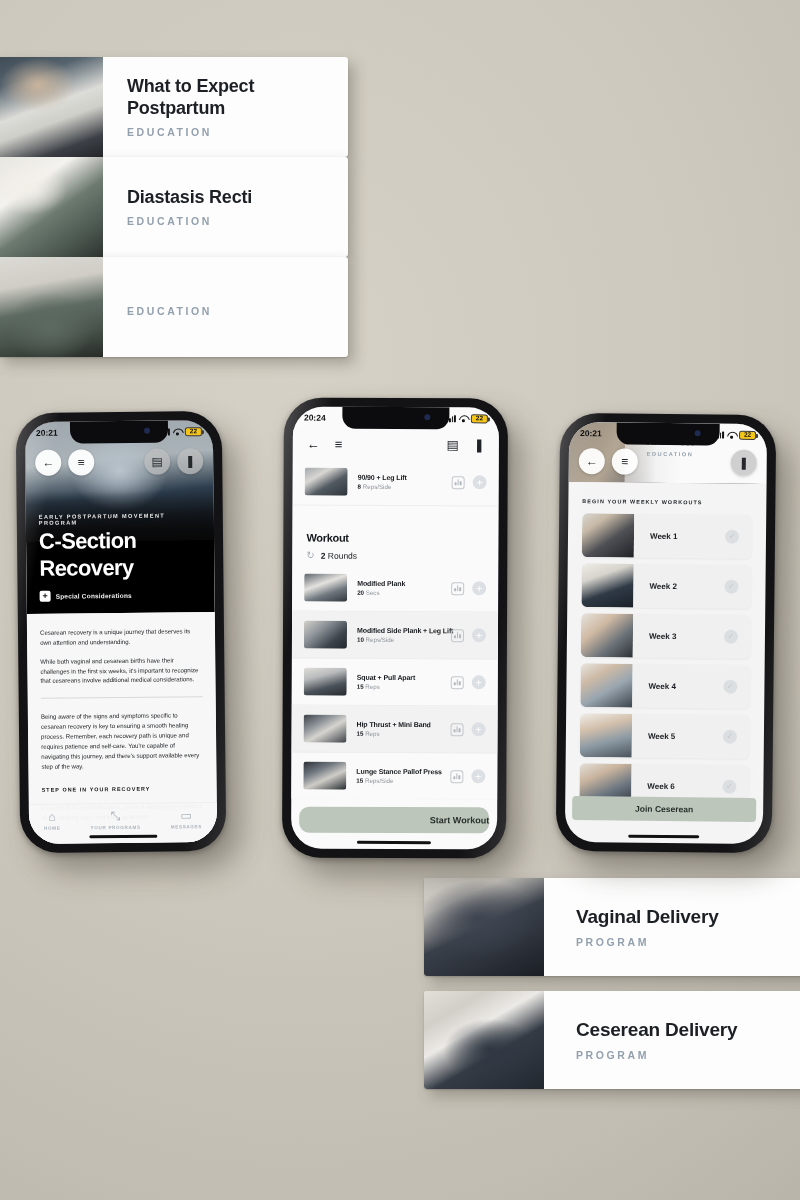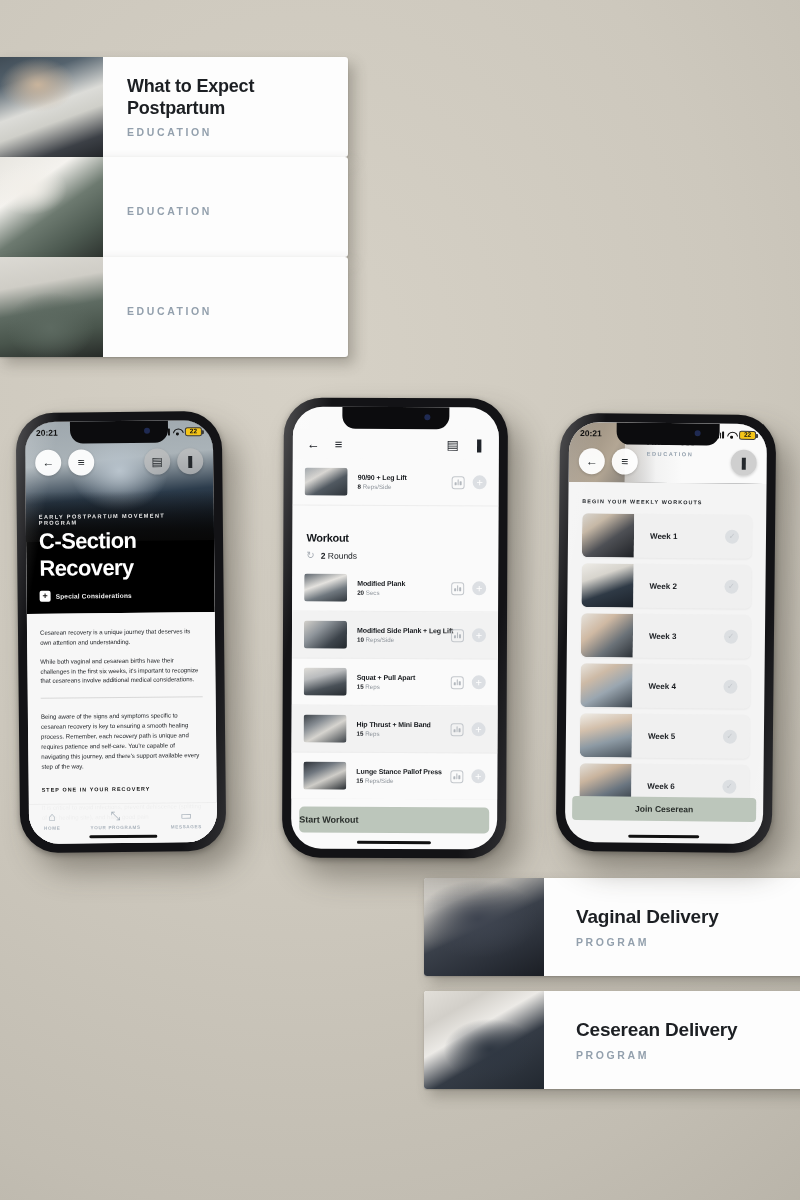--- a/index.html
+++ b/index.html
@@ -158,22 +158,22 @@
   .chipbtn i { width:1.6px; background:#b2b7bd; display:block; border-radius:.5px; }
   .chipbtn i:nth-child(1){height:3px}.chipbtn i:nth-child(2){height:6px}.chipbtn i:nth-child(3){height:4px}
   .plusbtn { width:14px; height:14px; border-radius:50%; background:#dcdfe3; color:#fff;
     display:flex; align-items:center; justify-content:center; font-size:11px; line-height:1; font-weight:400; }
   .secthead { padding:26px 14px 4px 14px; }
   .secthead .st { font-size:11px; font-weight:800; color:#15181c; letter-spacing:-0.3px; }
   .secthead .sr { display:flex; align-items:center; gap:6px; margin-top:7px; }
   .secthead .sr .rico { font-size:10px; color:#a8aeb5; line-height:1; }
   .secthead .sr .rtx { font-size:8.5px; color:#15181c; }
   .secthead .sr .rtx b { font-weight:700; }
-  .cta2 { position:absolute; left:8px; right:8px; bottom:16px; height:26px; border-radius:5px;
-    background:#bcc6bb; display:flex; align-items:center; justify-content:flex-start; z-index:30; }
+  .cta2 { position:absolute; left:8px; right:8px; bottom:16px; height:26px; border-radius:10px;
+    background:#bcc6bb; display:flex; align-items:center; justify-content:flex-end; z-index:30; }
   .cta2 span { font-size:9px; font-weight:600; color:#2a2f2c; }
 
   
   .ph-x1{background:linear-gradient(150deg,#9aa0a5 0%,#d8d6d2 30%,#515961 60%,#2e343a 100%)}
   .ph-x2{background:linear-gradient(160deg,#5c646c 0%,#e4e2de 38%,#70787f 66%,#30363c 100%)}
   .ph-x3{background:linear-gradient(140deg,#d4d1cb 0%,#8f959b 34%,#3d444b 70%,#22272c 100%)}
   .ph-x4{background:linear-gradient(165deg,#e0ded9 0%,#b9bbbd 32%,#4a5158 66%,#262b30 100%)}
   .ph-x5{background:linear-gradient(150deg,#3a4046 0%,#878d93 30%,#d6d4cf 55%,#393f45 100%)}
   .ph-x6{background:linear-gradient(155deg,#2b3036 0%,#717880 32%,#cfcdc8 58%,#23282d 100%)}
 
@@ -218,20 +218,21 @@
   <div class="meta">
     <div class="ctitle">What to Expect Postpartum</div>
     <div class="clabel">EDUCATION</div>
   </div>
 </div>
 <div class="card ed2">
   <div class="thumb">
       <div class="ph ph-b"></div>
     </div>
   <div class="meta">
+    <div class="ctitle">Diastasis Recti</div>
     <div class="clabel">EDUCATION</div>
   </div>
 </div>
 <div class="card ed3">
   <div class="thumb">
       <div class="ph ph-c"></div>
     </div>
   <div class="meta">
     <div class="clabel">EDUCATION</div>
   </div>
@@ -336,20 +337,35 @@
     <div class="homebar"></div>
   </div>
   <div class="bezel-hl"></div>
 </div>
 
 <div class="phone" id="phone2">
   <div class="screen">
     <div class="notch">
         <div class="cam"></div>
       </div>
+    <div class="statusbar">
+      <div>20:24</div>
+      <div class="right">
+        <div class="bars">
+            <i></i>
+            <i></i>
+            <i></i>
+            <i></i>
+          </div>
+        <div class="wifi"></div>
+        <div class="batt">
+            <span>22</span>
+          </div>
+      </div>
+    </div>
 
     <div class="topbar2">
       <div class="grp">
         <span class="gl">←</span>
         <span class="gl">≡</span>
       </div>
       <div class="grp">
         <span class="gl">▤</span>
         <span class="gl">❚</span>
       </div>

